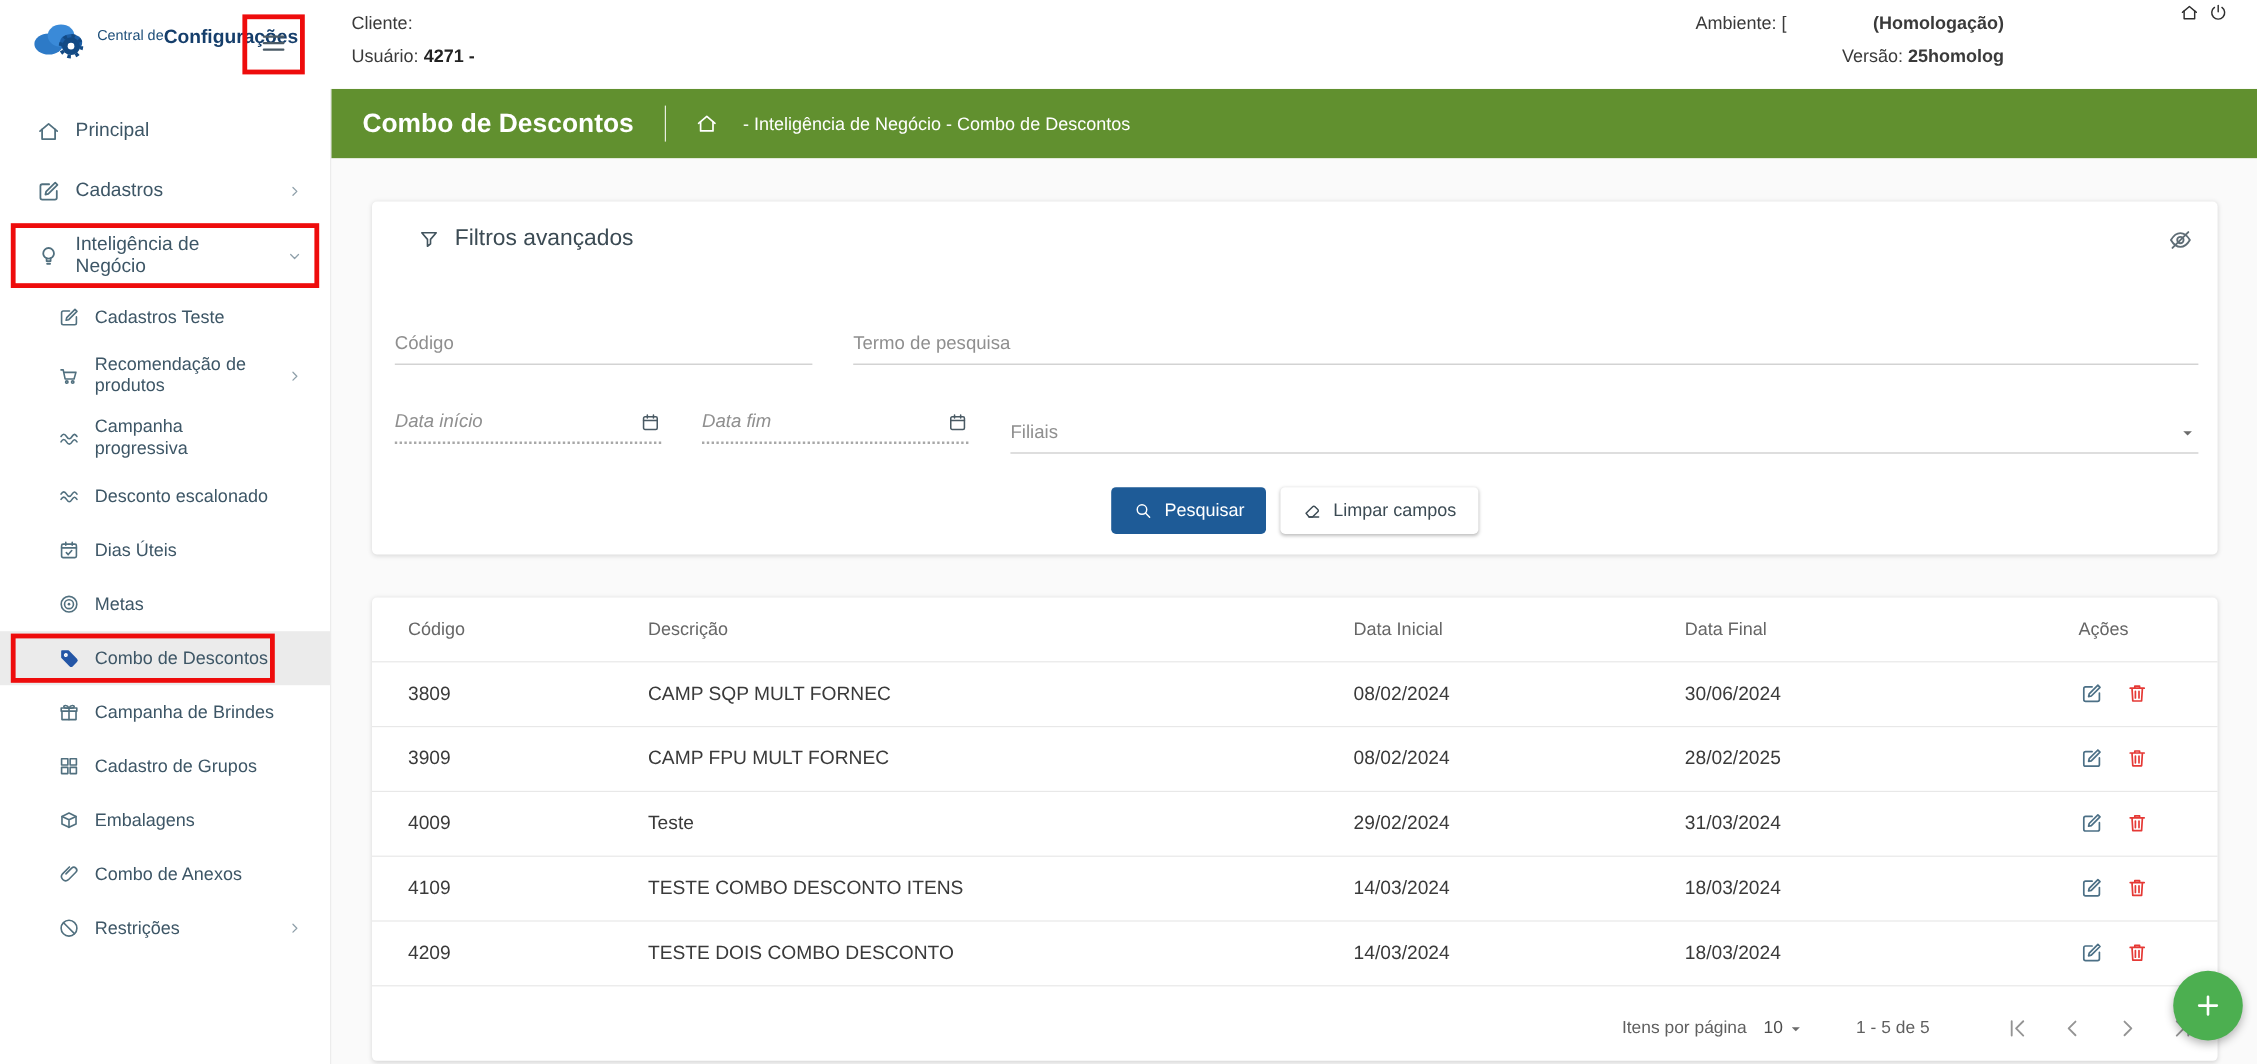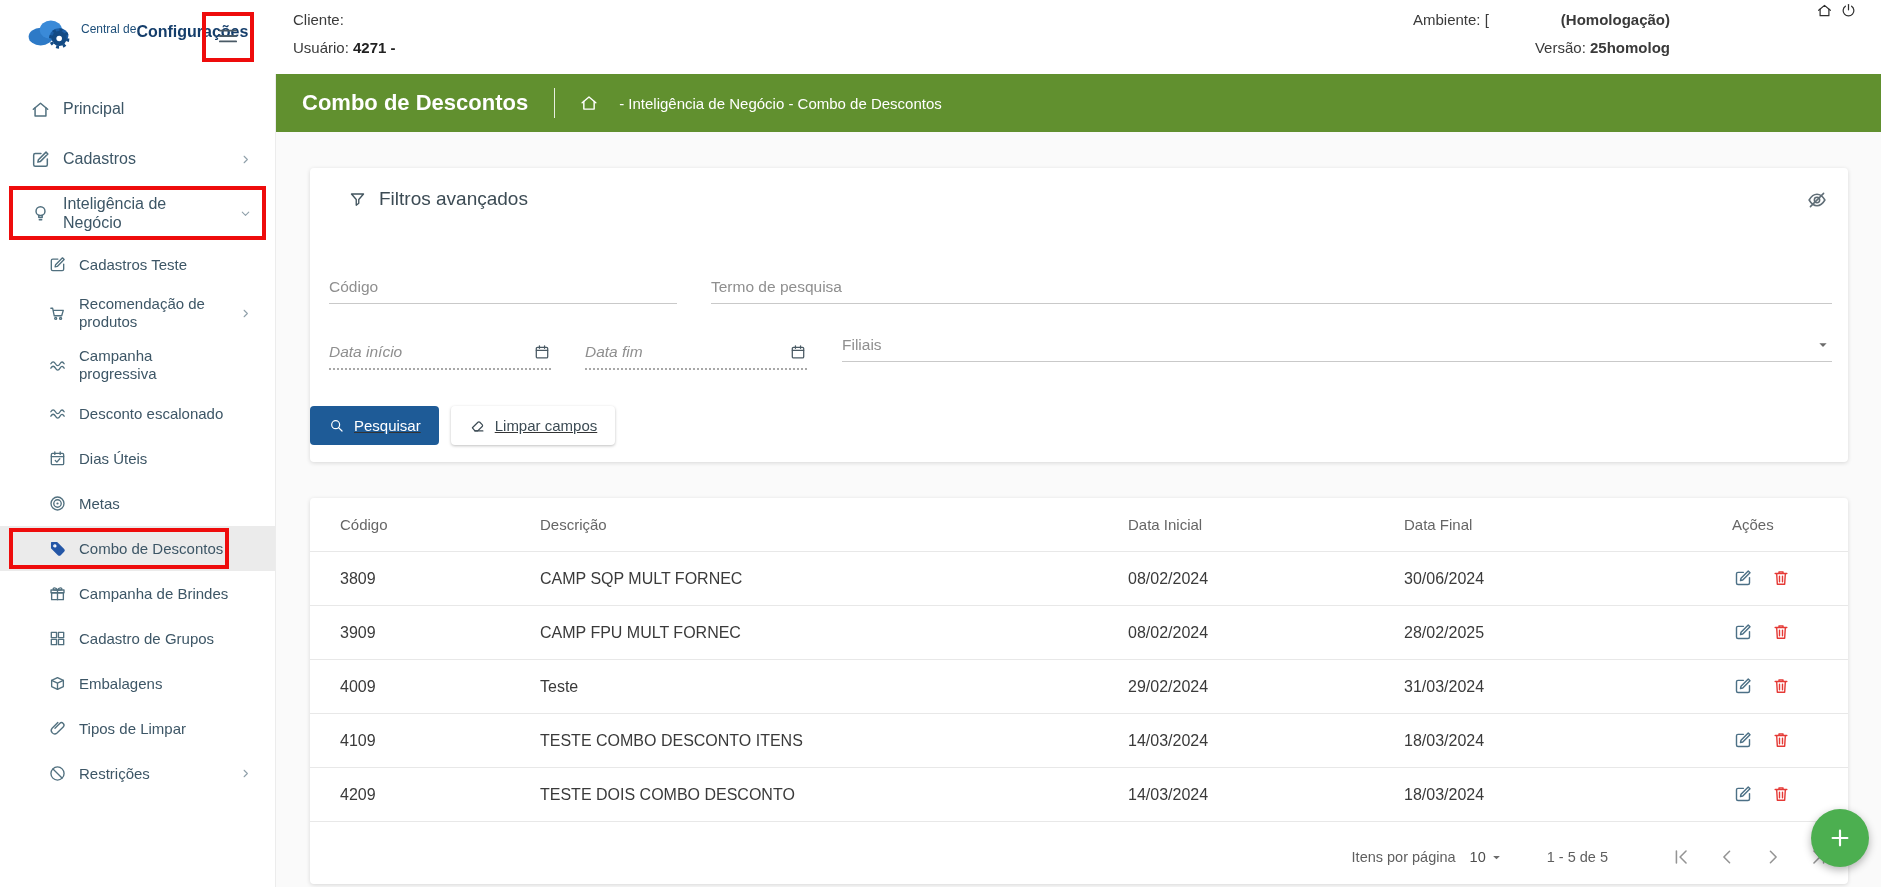--- a/index.html
+++ b/index.html
@@ -74,24 +74,24 @@
              background:none; border:none; cursor:pointer; }
   .eye-btn .icon { width:22px; height:22px; }
   .field { position:absolute; display:flex; align-items:flex-end; padding-bottom:7px;
            font-size:15.5px; color:#8f8f8f; cursor:text; }
   .f-underline { border-bottom:1px solid #c9c9c9; }
   .f-dotted { border-bottom:2px dotted #a8a8a8;font-style:italic; }
   #f-codigo { left:19px; top:100px; width:348px; height:36px; }
   #f-termo { left:401px; top:100px; right:16px; height:36px; }
   #f-datainicio { left:19px; top:166px; width:222px; height:36px; }
   #f-datafim { left:275px; top:166px; width:222px; height:36px;gap:44px; }
-  #f-filiais { left:532px; top:158px; right:16px; height:36px; }
+  #f-filiais { left:532px; top:174px; right:16px; height:36px; }
   .field .icon { width:18px; height:18px; margin-left:auto; color:#4a5a64; cursor:pointer; }
   .field .caret { color:#6b6b6b; }
-  .btn-row { position:absolute; left:0; right:0; top:238px; display:flex; gap:12px;text-decoration:underline; }
+  .btn-row { position:absolute; left:0; right:0; top:238px; display:flex; justify-content:center; gap:12px; }
   .btn { height:39px; border:none; border-radius:4px; font-size:15px; display:flex; align-items:center;
          gap:9px; padding:0 18px; cursor:pointer; font-family:inherit; }
   .btn .icon { width:17px; height:17px; }
   .btn-primary { background:#1e5b97; color:#fff; }
   .btn-secondary { background:#fff; color:#3c4b54; box-shadow:0 1px 3px rgba(0,0,0,.25); }
 
   
   .thead, .tr { display:flex; align-items:center; padding-left:30px; border-bottom:1px solid #e8e8e8; }
   .thead { height:54px; color:#666; font-size:15px; }
   .tr { height:54px; font-size:16px; color:#3a3a3a; }
@@ -340,21 +340,21 @@
           </svg>
         </span>
         <span class="sb-label">Embalagens</span>
       </div>
       <div class="sb-item lv1">
         <span class="icon sb-icon">
           <svg viewBox="0 0 24 24">
             <path d="M8.8 11.6 L14.8 5.6 a3.1 3.1 0 0 1 4.4 4.4 L11.4 17.8 a4.4 4.4 0 0 1 -6.2 -6.2 L12.4 4.4"></path>
           </svg>
         </span>
-        <span class="sb-label">Tipos de Limpar</span>
+        <span class="sb-label">Combo de Anexos</span>
       </div>
       <div class="sb-item lv1">
         <span class="icon sb-icon">
           <svg viewBox="0 0 24 24">
             <circle cx="12" cy="12" r="8.3"></circle>
             <path d="M6.3 6.3 L17.7 17.7"></path>
           </svg>
         </span>
         <span class="sb-label">Restrições</span>
         <span class="icon sb-chev">

